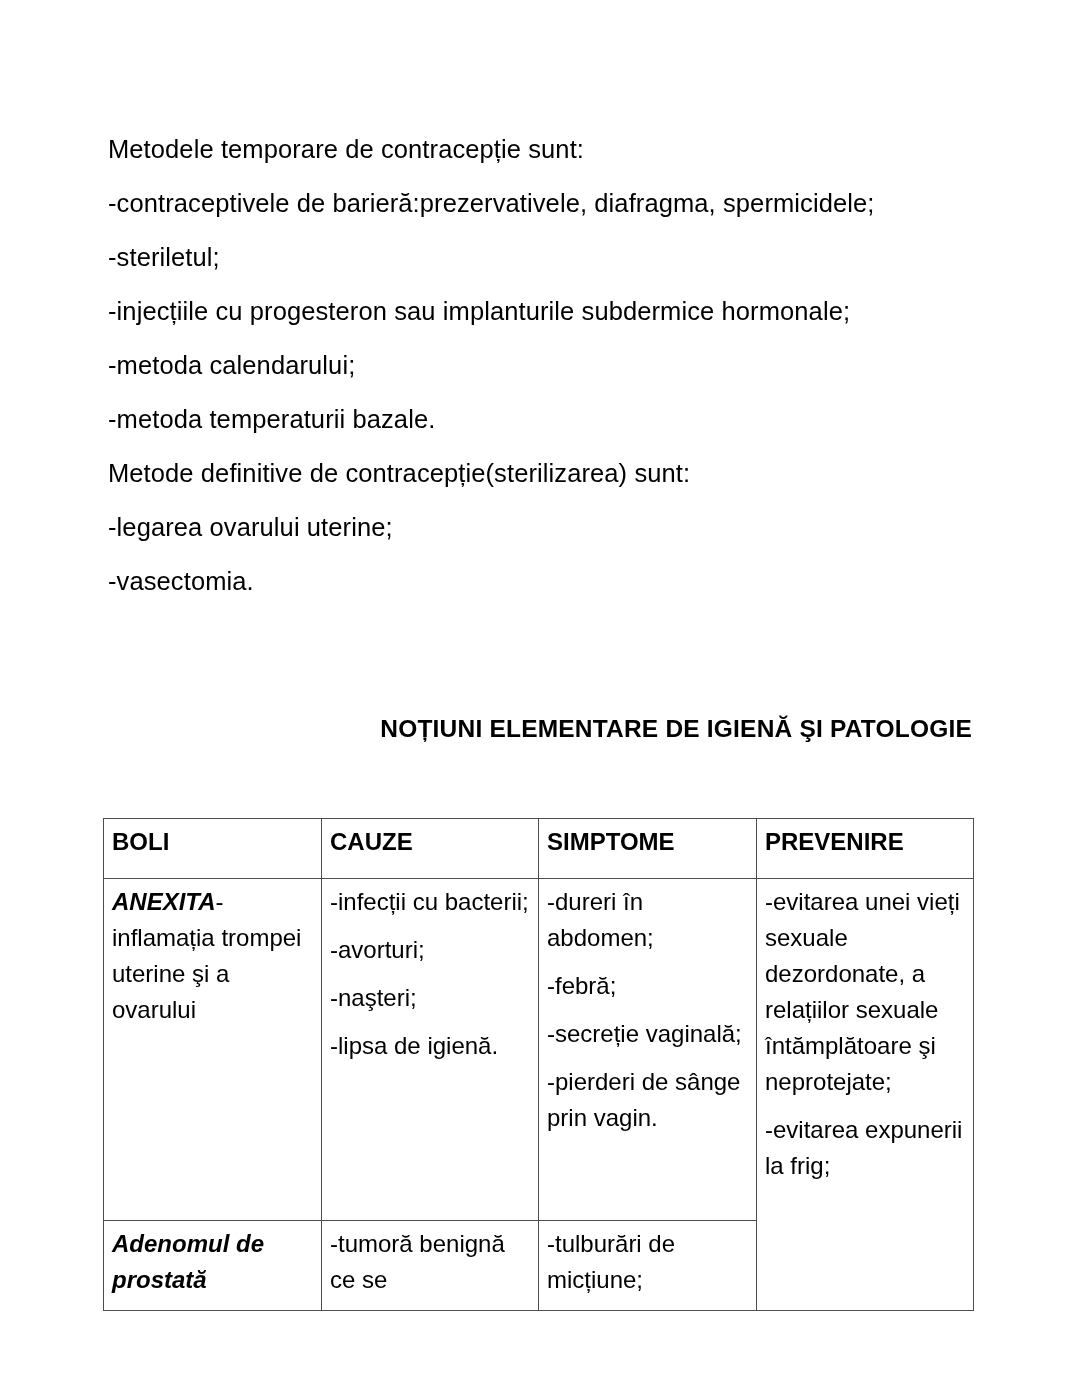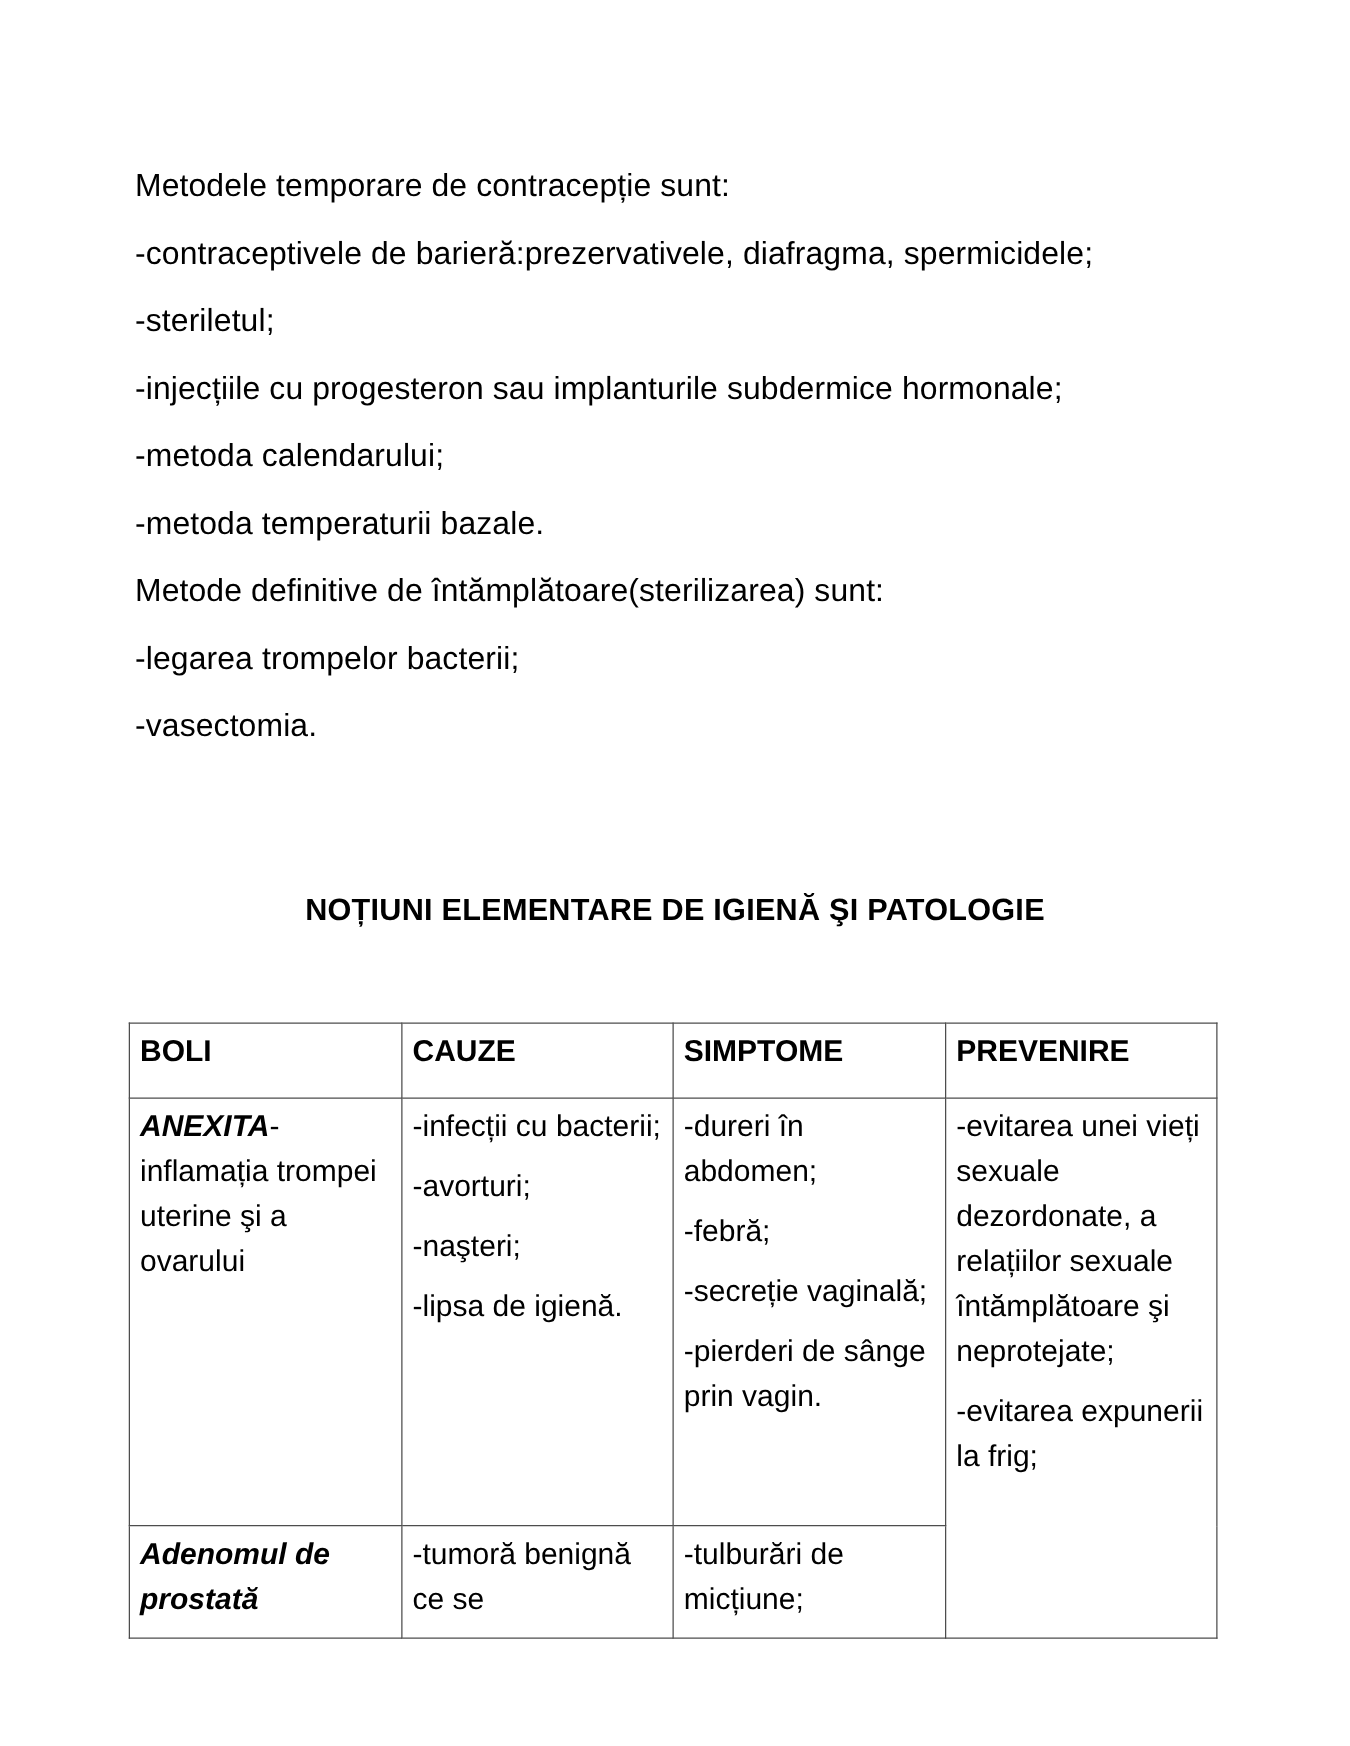--- a/index.html
+++ b/index.html
@@ -33,21 +33,21 @@
     font-size: 25.5px;
     line-height: 54px;
     white-space: nowrap;
     letter-spacing: 0.1px;
   }
   .section-heading {
     position: absolute;
     left: 108px;
     top: 715px;
     width: 864px;
-    text-align: center;
+    text-align: right;
     font-size: 24.5px;
     font-weight: bold;
     letter-spacing: 0.2px;
     white-space: nowrap;
   }
   .table-wrap {
     position: absolute;
     left: 103px;
     top: 818px;
     width: 870px;
@@ -96,22 +96,22 @@
 
 <div class="page">
 
   <div class="body-block">
     <div class="para">Metodele temporare de contracepție sunt:</div>
     <div class="para">-contraceptivele de barieră:prezervativele, diafragma, spermicidele;</div>
     <div class="para">-steriletul;</div>
     <div class="para">-injecțiile cu progesteron sau implanturile subdermice hormonale;</div>
     <div class="para">-metoda calendarului;</div>
     <div class="para">-metoda temperaturii bazale.</div>
-    <div class="para">Metode definitive de întămplătoare(sterilizarea) sunt:</div>
-    <div class="para">-legarea trompelor bacterii;</div>
+    <div class="para">Metode definitive de contracepție(sterilizarea) sunt:</div>
+    <div class="para">-legarea ovarului uterine;</div>
     <div class="para">-vasectomia.</div>
   </div>
 
   <div class="section-heading">NOȚIUNI ELEMENTARE DE IGIENĂ ŞI PATOLOGIE</div>
 
   <div class="table-wrap">
     <table class="doc-table">
       <colgroup>
         <col class="c1">
           <col class="c2">

